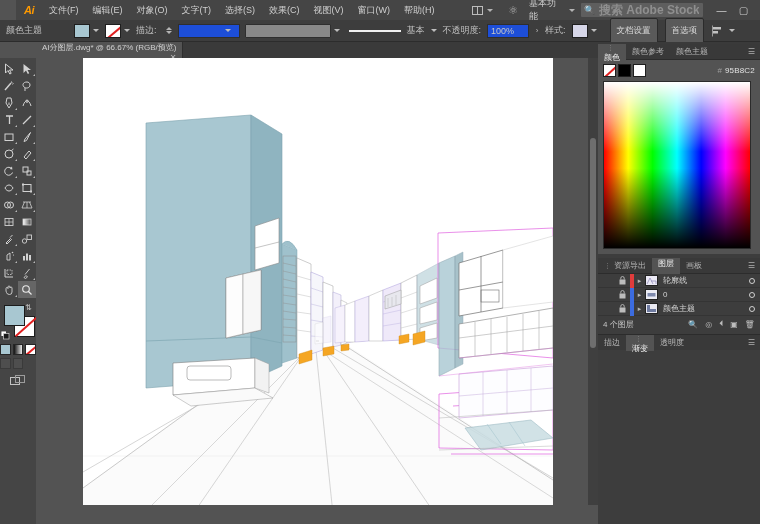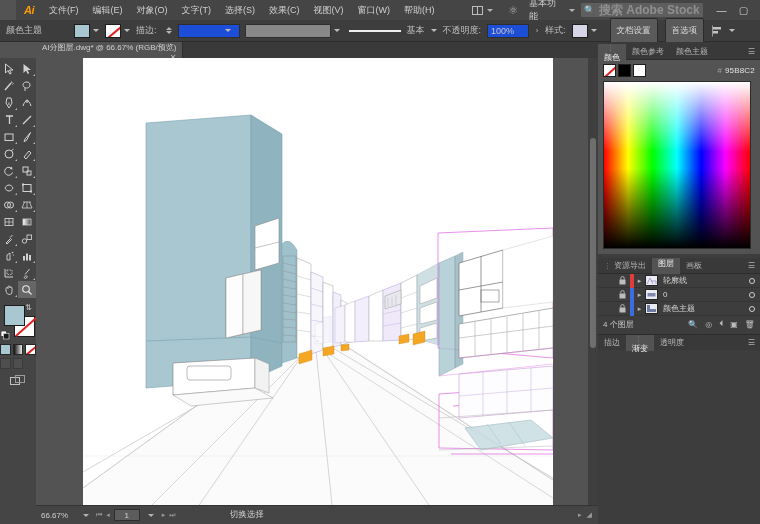--- a/index.html
+++ b/index.html
@@ -741,37 +741,20 @@
         <path d="M233,283 L236,283" stroke="#c0c0c0" stroke-width="0.5"></path>
       </svg>
     </div>
 
     <div class="scrollbar-v">
       <div class="thumb"></div>
     </div>
   </div>
 
   <div class="bottomleft"></div>
-  <div class="statusbar">
-    <div class="sb-zoom">66.67%</div>
-    <div class="sb-dd"></div>
-    <div class="sb-nav">
-      <span>⏮</span>
-      <span>◂</span>
-      <div class="sb-page">1</div>
-      <span class="sb-dd" style="margin:0 4px"></span>
-      <span>▸</span>
-      <span>⏭</span>
-    </div>
-    <div class="sb-status">切换选择</div>
-    <div class="sb-right">
-      <span>▸</span>
-      <span>◢</span>
-    </div>
-  </div>
 
   <div class="right-panels">
 
     <div class="panel-tabs">
       <div class="ptab active">
         <span class="grip">⋮</span>
         <span>颜色</span>
       </div>
       <div class="ptab">颜色参考</div>
       <div class="ptab">颜色主题</div>

